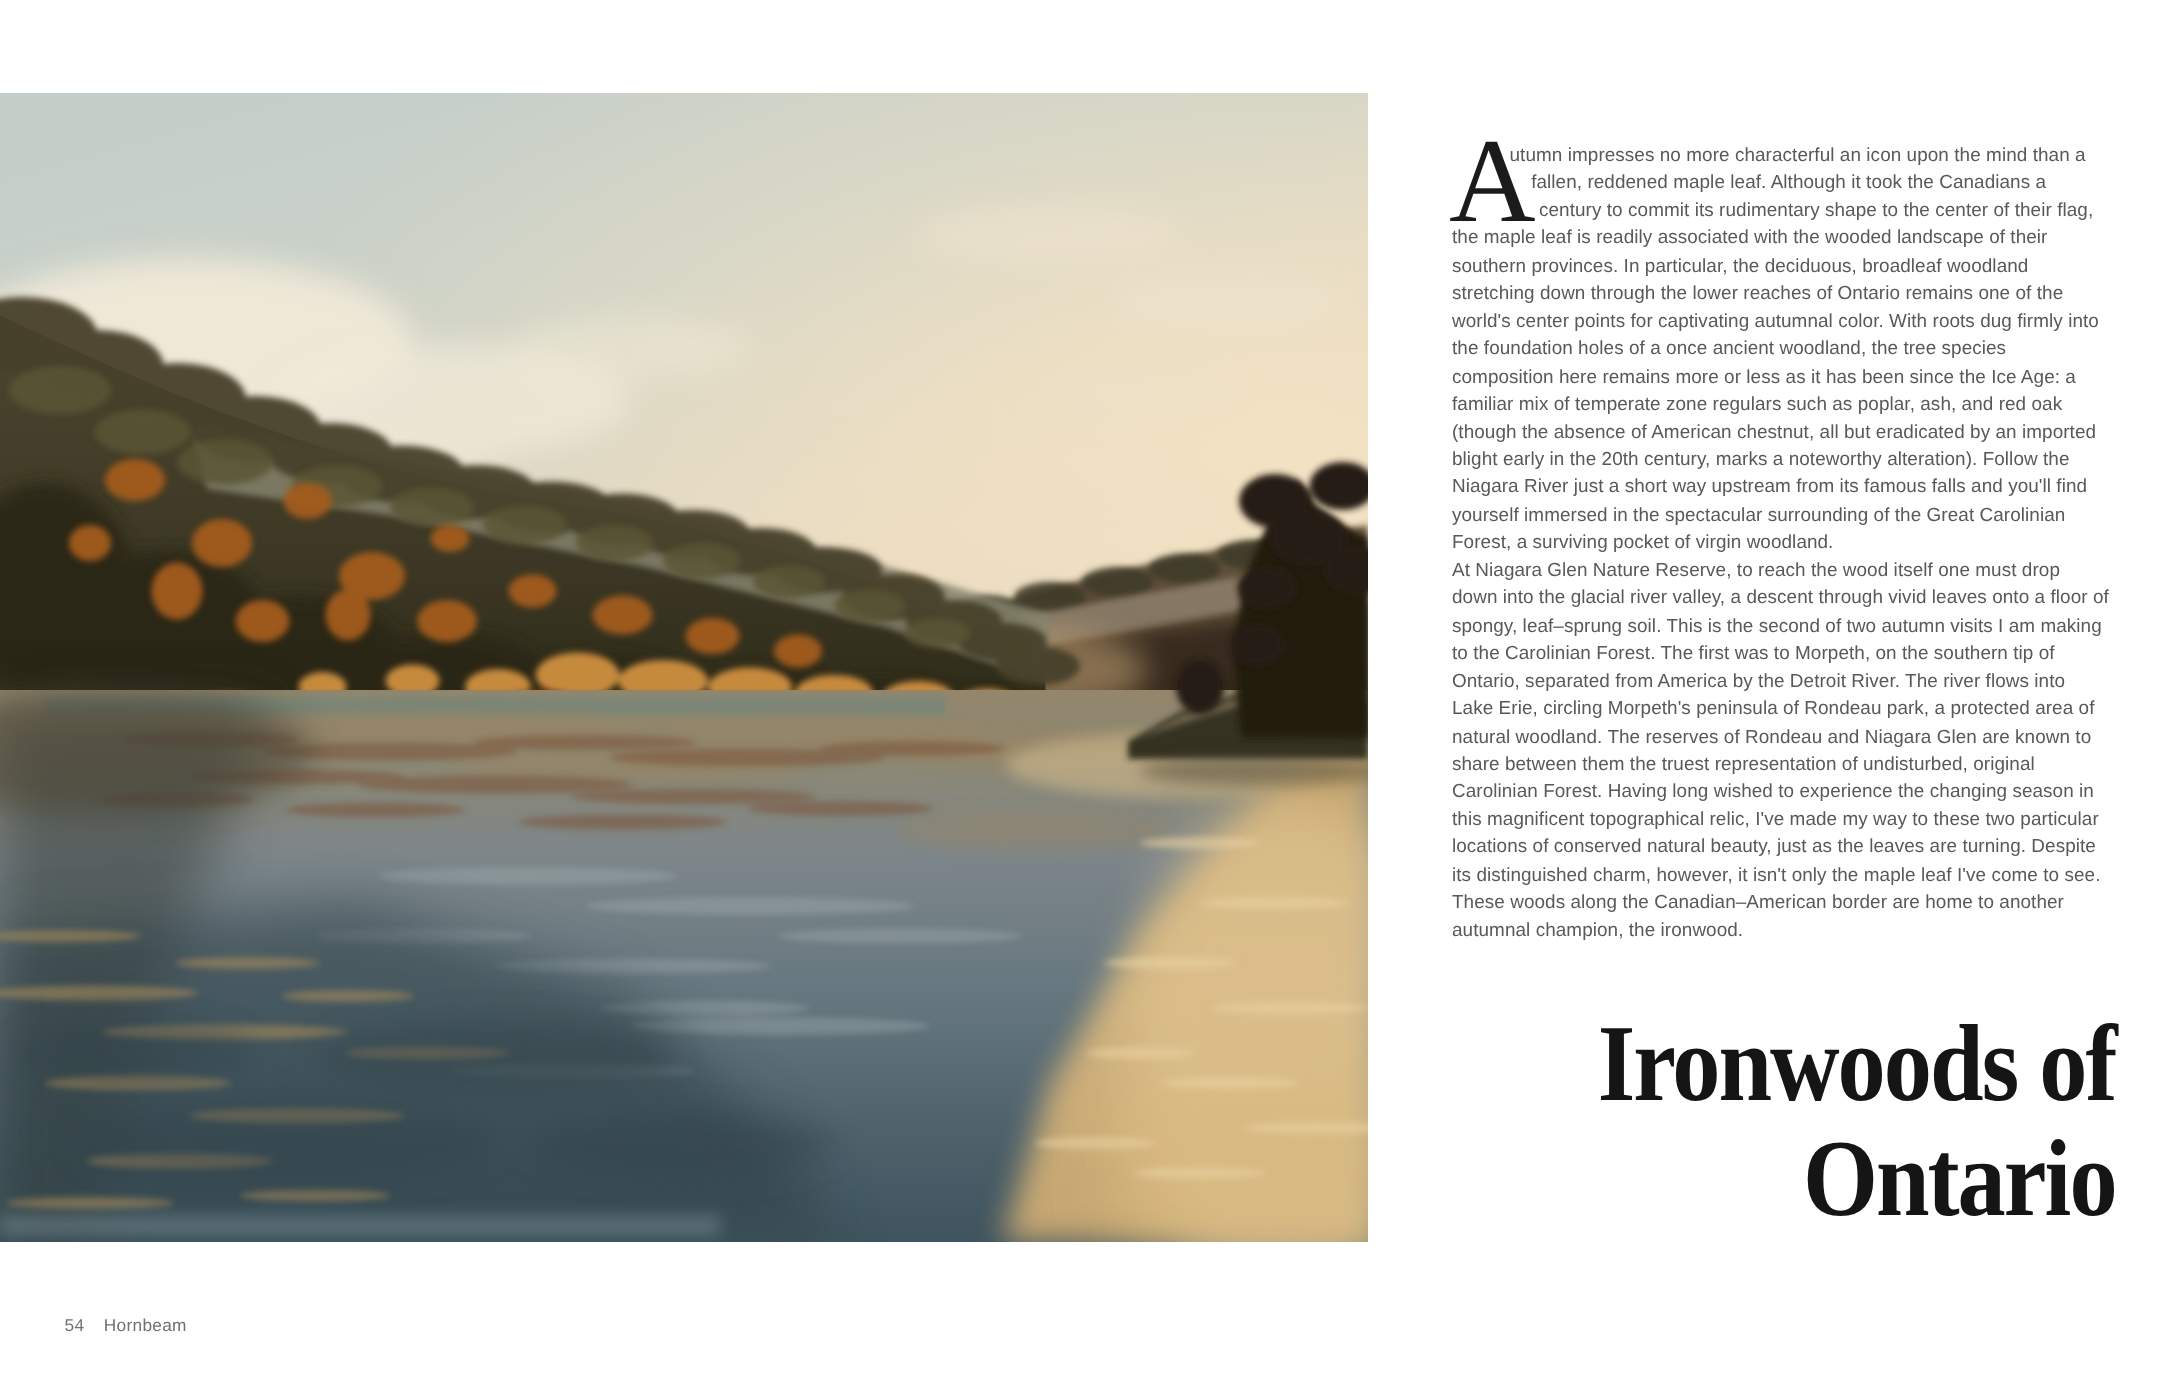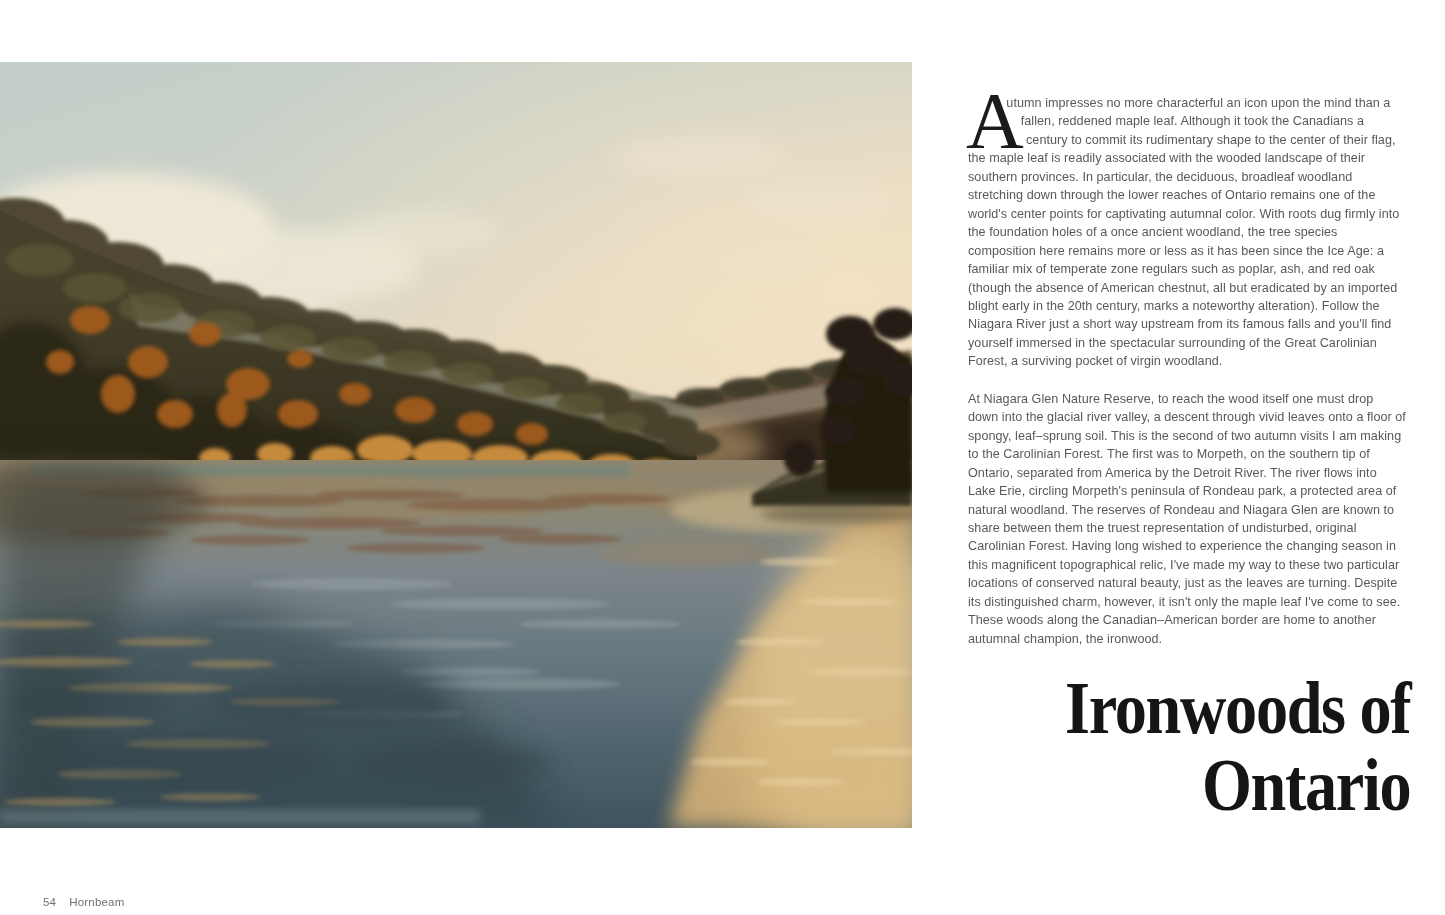--- a/index.html
+++ b/index.html
@@ -21,21 +21,21 @@
   
   .column { position: absolute; left: 968px; top: 94px; width: 438px; }
   .para {
     margin: 0;
     font-size: 12.6px;
     line-height: 18.45px;
     color: #58595b;
     letter-spacing: 0.05px;
     text-align: left;
   }
-  .para.second { margin-top: 19px; }
+  .para.second { }
 
   .dropcap {
     float: left;
     width: 58px; height: 55px;
     shape-outside: polygon(0 0, 26% 0, 100% 100%, 0 100%);
     shape-margin: 7px;
     position: relative;
   }
   .dropglyph {
     position: absolute; top: -13px; left: -2px;
@@ -56,21 +56,21 @@
     color: #151515;
     transform: scaleX(0.88);
     transform-origin: 100% 0;
   }
   .title span { display: block; }
 
   
   .footer {
     position: absolute; left: 43px; top: 878px;
     font-size: 11.5px; line-height: 13px;
-    color: #6f7072; letter-spacing: 0.2px; margin-top: 18px;
+    color: #6f7072; letter-spacing: 0.2px;
   }
   .footer .chapter { margin-left: 13px; }
 </style>
 </head>
 <body>
 
 <div class="spread">
 
   <figure class="photo" aria-label="Niagara River gorge at dusk in autumn: a wooded escarpment cliff covered in orange and gold fall foliage descends to a wide river; hazy far gorge wall at right, dark foreground trees and a rock point at the right shore, golden sunlight reflecting on the water toward the lower right.">
     <svg viewBox="0 0 912 766" preserveAspectRatio="none">

